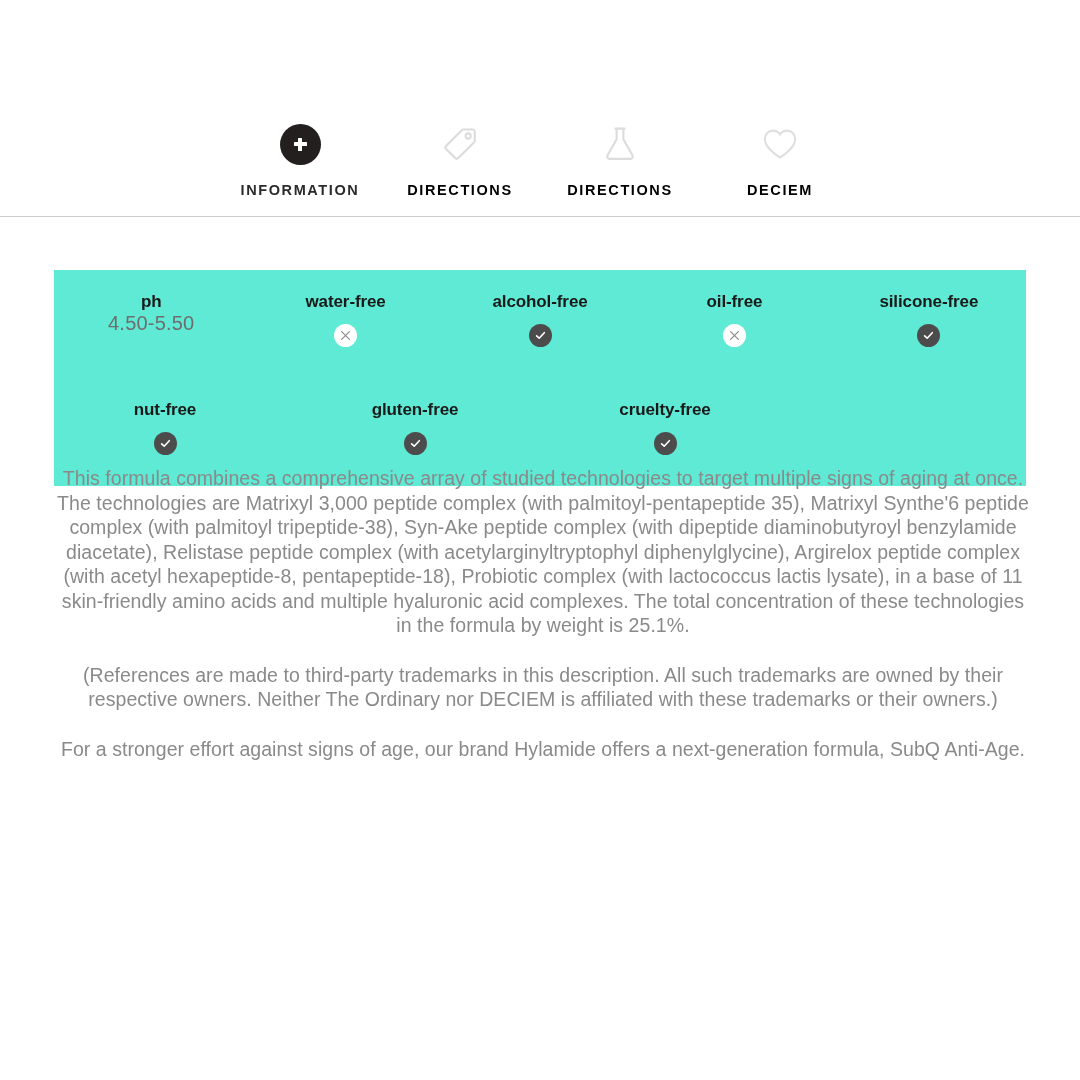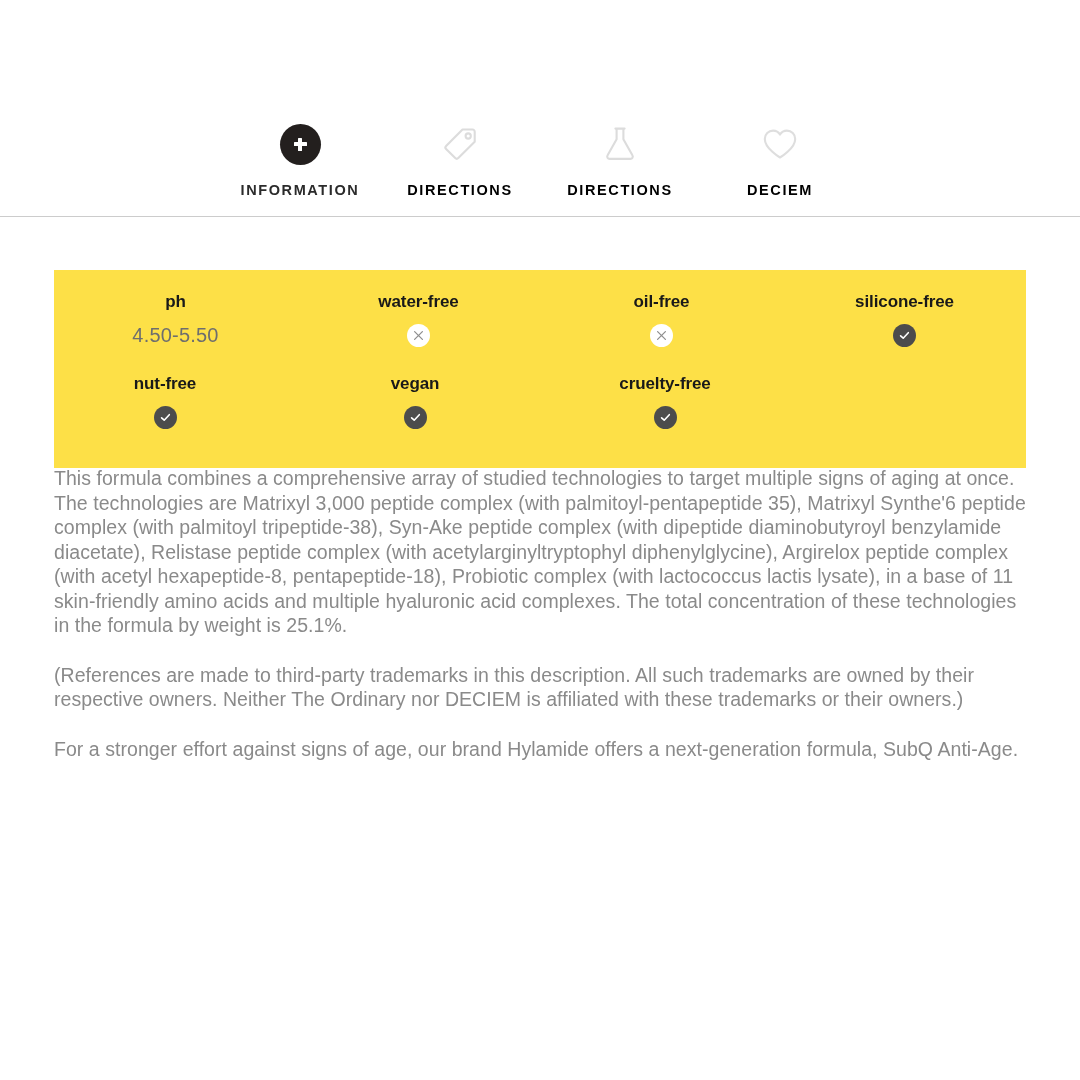--- a/index.html
+++ b/index.html
@@ -99,22 +99,22 @@
     height: 1px;
     background: #cccccc;
   }
 
   
   .badge-panel {
     position: absolute;
     top: 270px;
     left: 54px;
     width: 972px;
-    background: #fde047;
-    padding: 16px 0 24px 0;
+    background: #5eead4;
+    padding: 16px 0 16px 0;
     box-sizing: border-box;
   }
   .badge-row {
     display: flex;
     width: 100%;
   }
   .badge-cell {
     flex: 1 1 0;
     display: flex;
     flex-direction: column;
@@ -124,21 +124,20 @@
   }
   .badge-title {
     font-size: 17px;
     font-weight: 700;
     color: #191919;
     letter-spacing: -0.1px;
     text-align: center;
     white-space: nowrap;
   }
   .badge-value-text {
-    margin-top: 12px;
     font-size: 20px;
     font-weight: 400;
     color: #6e6e6e;
     letter-spacing: 0.2px;
     white-space: nowrap;
   }
   .badge-mark {
     margin-top: 12px;
     width: 23px;
     height: 23px;
@@ -155,20 +154,21 @@
     background: #ffffff;
   }
   .badge-cell.empty { min-height: 70px; }
 
   
   .content {
     position: absolute;
     top: 466px;
     left: 54px;
     width: 978px;
+    text-align: center;
   }
   .para {
     font-size: 19.5px;
     line-height: 24.5px;
     color: #8a8a8a;
     margin: 0 0 25px 0;
     letter-spacing: 0.05px;
   }
   .para:last-child { margin-bottom: 2px; }
 </style>
@@ -234,20 +234,28 @@
 
       <div class="badge-cell">
         <div class="badge-title">water-free</div>
         <div class="badge-mark no">
           <svg width="11" height="11" viewBox="0 0 11 11" fill="none">
             <path d="M1.6 1.6 L9.4 9.4 M9.4 1.6 L1.6 9.4" stroke="#8e8e8e" stroke-width="1.25" stroke-linecap="round"></path>
           </svg>
         </div>
       </div>
 
+      <div class="badge-cell">
+        <div class="badge-title">alcohol-free</div>
+        <div class="badge-mark yes">
+          <svg width="13" height="13" viewBox="0 0 13 13" fill="none">
+            <path d="M2.6 6.8 L5.2 9.2 L10.3 3.7" stroke="#ffffff" stroke-width="1.6" stroke-linecap="round" stroke-linejoin="round"></path>
+          </svg>
+        </div>
+      </div>
 
       <div class="badge-cell">
         <div class="badge-title">oil-free</div>
         <div class="badge-mark no">
           <svg width="11" height="11" viewBox="0 0 11 11" fill="none">
             <path d="M1.6 1.6 L9.4 9.4 M9.4 1.6 L1.6 9.4" stroke="#8e8e8e" stroke-width="1.25" stroke-linecap="round"></path>
           </svg>
         </div>
       </div>
 
@@ -255,40 +263,40 @@
         <div class="badge-title">silicone-free</div>
         <div class="badge-mark yes">
           <svg width="13" height="13" viewBox="0 0 13 13" fill="none">
             <path d="M2.6 6.8 L5.2 9.2 L10.3 3.7" stroke="#ffffff" stroke-width="1.6" stroke-linecap="round" stroke-linejoin="round"></path>
           </svg>
         </div>
       </div>
 
     </div>
 
-    <div class="badge-row" style="margin-top:6px;gap:28px;">
+    <div class="badge-row" style="margin-top:32px;gap:28px;">
 
       <div class="badge-cell">
         <div class="badge-title">nut-free</div>
         <div class="badge-mark yes">
           <svg width="13" height="13" viewBox="0 0 13 13" fill="none">
             <path d="M2.6 6.8 L5.2 9.2 L10.3 3.7" stroke="#ffffff" stroke-width="1.6" stroke-linecap="round" stroke-linejoin="round"></path>
           </svg>
         </div>
       </div>
 
-      <div class="badge-cell">
-        <div class="badge-title">vegan</div>
-        <div class="badge-mark yes">
-          <svg width="13" height="13" viewBox="0 0 13 13" fill="none">
-            <path d="M2.6 6.8 L5.2 9.2 L10.3 3.7" stroke="#ffffff" stroke-width="1.6" stroke-linecap="round" stroke-linejoin="round"></path>
-          </svg>
-        </div>
-      </div>
-
+
+      <div class="badge-cell">
+        <div class="badge-title">gluten-free</div>
+        <div class="badge-mark yes">
+          <svg width="13" height="13" viewBox="0 0 13 13" fill="none">
+            <path d="M2.6 6.8 L5.2 9.2 L10.3 3.7" stroke="#ffffff" stroke-width="1.6" stroke-linecap="round" stroke-linejoin="round"></path>
+          </svg>
+        </div>
+      </div>
 
       <div class="badge-cell">
         <div class="badge-title">cruelty-free</div>
         <div class="badge-mark yes">
           <svg width="13" height="13" viewBox="0 0 13 13" fill="none">
             <path d="M2.6 6.8 L5.2 9.2 L10.3 3.7" stroke="#ffffff" stroke-width="1.6" stroke-linecap="round" stroke-linejoin="round"></path>
           </svg>
         </div>
       </div>
 

